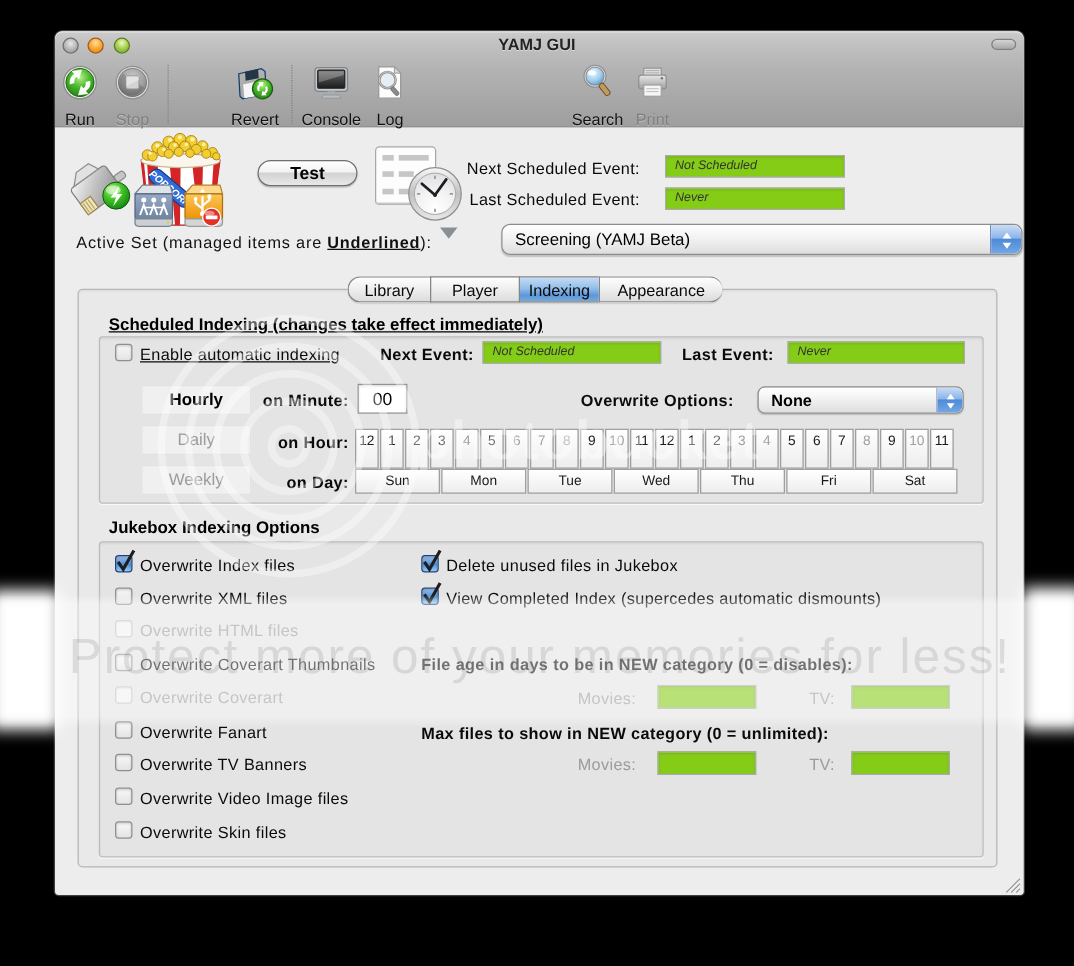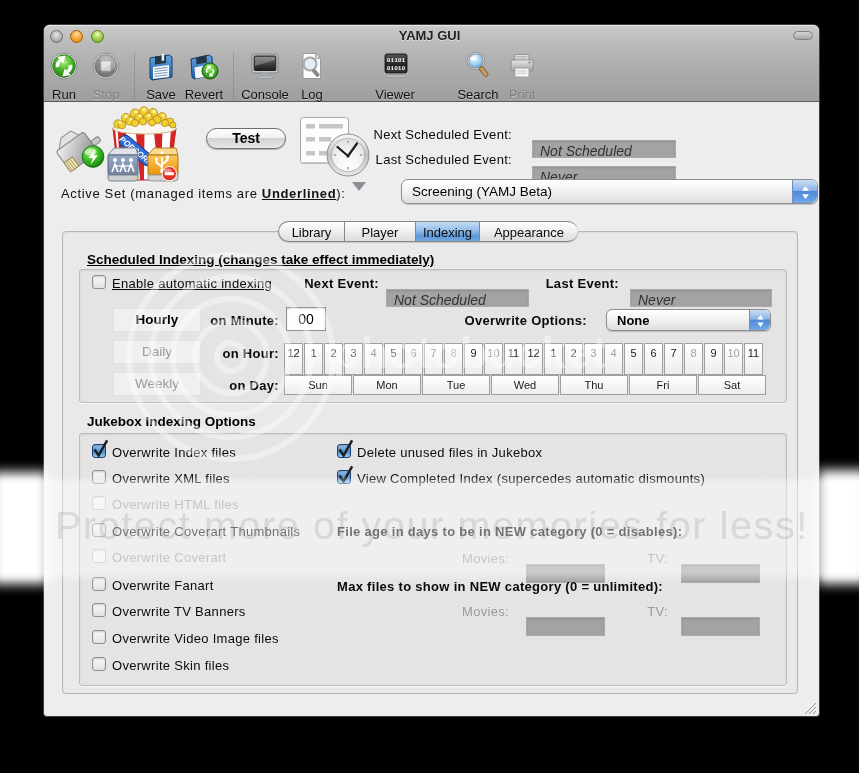--- a/index.html
+++ b/index.html
@@ -27,22 +27,22 @@
   .tsep { position:absolute; top:27px; height:47px; border-left:1px dotted #808080; }
   .content { position:absolute; left:0; top:77px; width:775px; height:614px; }
   .abs { position:absolute; }
   .lbl13 { font-size:13px; color:#0a0a0a; letter-spacing:0.3px; }
   .b { font-weight:bold; }
   .gray { color:#9b9b9b !important; }
   .testbtn { left:162px; top:26px; width:80px; height:21px; border-radius:11px;
     border:1px solid #6f6f6f; background:linear-gradient(180deg,#ffffff 0%,#f2f2f2 45%,#d2d2d2 50%,#e8e8e8 100%);
     font-size:14px; font-weight:bold; color:#000; text-align:center; line-height:19px;
     box-shadow:0 1px 1px rgba(0,0,0,0.25); }
-  .fld { background:#a3a3a3; border:1px solid #ababab; font-size:14px; color:#3a3a3a;
-    padding:2px 0 0 7px; box-shadow:inset 0 1px 2px rgba(0,0,0,0.12);margin-top:16px; }
+  .fld { background:#84cc16; border:1px solid #ababab; font-size:10px; color:#3a3a3a;
+    padding:2px 0 0 7px; box-shadow:inset 0 1px 2px rgba(0,0,0,0.12); }
   .fld i { color:#333; }
   .fld2 { background:#fff; border:1px solid #919191; font-size:14px; color:#000;
     text-align:center; line-height:22px; box-shadow:inset 0 1px 2px rgba(0,0,0,0.15); }
   .popup { background:linear-gradient(180deg,#ffffff 0%,#f4f4f4 40%,#dedede 100%);
     border:1px solid #8d8d8d; box-shadow:0 1px 1px rgba(0,0,0,0.18); }
   .popup .cap { position:absolute; right:0; top:0; bottom:0; display:block;
     background:linear-gradient(180deg,#cadcf5 0%,#8cb5ea 45%,#4e8ad8 50%,#74a8e6 100%);
     border-left:1px solid #6f8fc0; }
   .tabs { z-index:5; height:21px; white-space:nowrap; font-size:0; box-shadow:0 1px 1px rgba(0,0,0,0.15); border-radius:11px; }
   .tab { display:inline-block; height:21px; font-size:13px; color:#0a0a0a; text-align:center;
@@ -110,36 +110,20 @@
           </defs>
           <circle cx="14" cy="15" r="13" fill="#dcdcdc" stroke="#909090" stroke-width="1"></circle>
           <circle cx="14" cy="15" r="11.3" fill="url(#sg)" stroke="#6a6a6a" stroke-width="0.6"></circle>
           <path d="M5 22 A11.3 11.3 0 0 0 23 19 L6.5 8 A11.3 11.3 0 0 0 5 22 Z" fill="rgba(60,60,60,0.25)"></path>
           <rect x="8.8" y="9.8" width="10.4" height="10.4" rx="1.5" fill="#d4d4d4" stroke="#8f8f8f" stroke-width="0.8"></rect>
           <path d="M8.8 9.8 L19.2 9.8 L19.2 13 L8.8 18 Z" fill="rgba(255,255,255,0.35)"></path>
         </svg>
         <span class="lab dis">Stop</span>
       </div>
       <div class="tsep" style="left:90px;"></div>
-      <div class="titem" style="left:89px;">
-        <svg width="28" height="30" viewBox="0 0 28 30">
-          <defs>
-            <linearGradient id="fg" x1="0" y1="0" x2="0" y2="1">
-              <stop offset="0%" stop-color="#63a4dd"></stop>
-                <stop offset="100%" stop-color="#1d5fa8"></stop>
-            </linearGradient>
-          </defs>
-          <path d="M3 7 L22 4 L25 6 L25 26 L5 29 L3 27 Z" fill="url(#fg)" stroke="#123c6e" stroke-width="1"></path>
-          <path d="M8 5.6 L19 4 L19 12 L8 13.6 Z" fill="#243646"></path>
-          <rect x="14.6" y="5" width="2.6" height="7" fill="#e8eef4" transform="skewY(-8)"></rect>
-          <path d="M6 16 L22 14 L22 26 L6 28 Z" fill="#f4f6f8"></path>
-          <path d="M7.5 18 L20.5 16.4 M7.5 20.5 L20.5 18.9 M7.5 23 L20.5 21.4 M7.5 25.5 L20.5 23.9" stroke="#7a9cc0" stroke-width="1"></path>
-        </svg>
-        <span class="lab">Save</span>
-      </div>
       <div class="titem" style="left:132px;">
         <svg width="30" height="30" viewBox="0 0 30 30">
           <path d="M2 8 L20 4 L23 6 L24 24 L5 28 L3 26 Z" fill="url(#fg)" stroke="#123c6e" stroke-width="1"></path>
           <path d="M7 6.4 L17.5 4.3 L18 11.5 L7.5 13.5 Z" fill="#243646"></path>
           <path d="M5.5 16.5 L20.5 13.5 L21.5 25 L6.5 27.5 Z" fill="#f4f6f8"></path>
           <circle cx="21" cy="20" r="8" fill="url(#rg)" stroke="#1c5c12" stroke-width="1"></circle>
           <path d="M17.4 22 A4.6 4.6 0 0 1 18.6 16.2 l-1-1.4 4.3-.2 -1 4 -1.1-1.3 A2.8 2.8 0 0 0 19 21.3 Z" fill="#fff"></path>
           <path d="M24.6 18 A4.6 4.6 0 0 1 23.4 23.8 l1 1.4 -4.3.2 1-4 1.1 1.3 A2.8 2.8 0 0 0 23 18.7 Z" fill="#fff"></path>
         </svg>
         <span class="lab">Revert</span>
@@ -163,37 +147,20 @@
       </div>
       <div class="titem" style="left:240px;">
         <svg width="28" height="30" viewBox="0 0 28 30">
           <path d="M5 2.5 L17.5 2.5 L22.5 7.5 L22.5 27.5 L5 27.5 Z" fill="#fdfdfd" stroke="#9a9a9a"></path>
           <path d="M17.5 2.5 L17.5 7.5 L22.5 7.5 Z" fill="#d8d8d8" stroke="#9a9a9a" stroke-width="0.8"></path>
           <circle cx="12" cy="13" r="6.5" fill="rgba(225,235,242,0.85)" stroke="#8f8f8f" stroke-width="2"></circle>
           <circle cx="12" cy="13" r="6.5" fill="none" stroke="#c8c8c8" stroke-width="0.8"></circle>
           <rect x="16.2" y="18" width="3.4" height="8" rx="1.6" transform="rotate(-42 17.9 22)" fill="#8a8a8a" stroke="#606060" stroke-width="0.5"></rect>
         </svg>
         <span class="lab">Log</span>
-      </div>
-      <div class="titem" style="left:323px;">
-        <svg width="32" height="30" viewBox="0 0 32 30">
-          <defs>
-            <linearGradient id="vg" x1="0" y1="0" x2="0" y2="1">
-              <stop offset="0%" stop-color="#555"></stop>
-                <stop offset="60%" stop-color="#222"></stop>
-                <stop offset="100%" stop-color="#3a3a3a"></stop>
-            </linearGradient>
-          </defs>
-          <rect x="5" y="2" width="24" height="21" rx="2" fill="#cfcfcf"></rect>
-          <rect x="6" y="3" width="22" height="19" rx="1.5" fill="url(#vg)" stroke="#111"></rect>
-          <text x="17" y="11" font-family="Liberation Mono, monospace" font-size="6.2" font-weight="bold" fill="#f2f2f2" text-anchor="middle">01101</text>
-          <text x="17" y="18.6" font-family="Liberation Mono, monospace" font-size="6.2" font-weight="bold" fill="#f2f2f2" text-anchor="middle">01010</text>
-          <path d="M8 24 L26 24 L28 26.5 L6 26.5 Z" fill="#bdbdbd" stroke="#8f8f8f" stroke-width="0.6"></path>
-        </svg>
-        <span class="lab">Viewer</span>
       </div>
       <div class="titem" style="left:406px;">
         <svg width="28" height="30" viewBox="0 0 28 30">
           <defs>
             <radialGradient id="lg2" cx="40%" cy="32%" r="75%">
               <stop offset="0%" stop-color="#eaf6ff"></stop>
                 <stop offset="55%" stop-color="#9ecdee"></stop>
                 <stop offset="100%" stop-color="#4888c0"></stop>
             </radialGradient>
           </defs>

